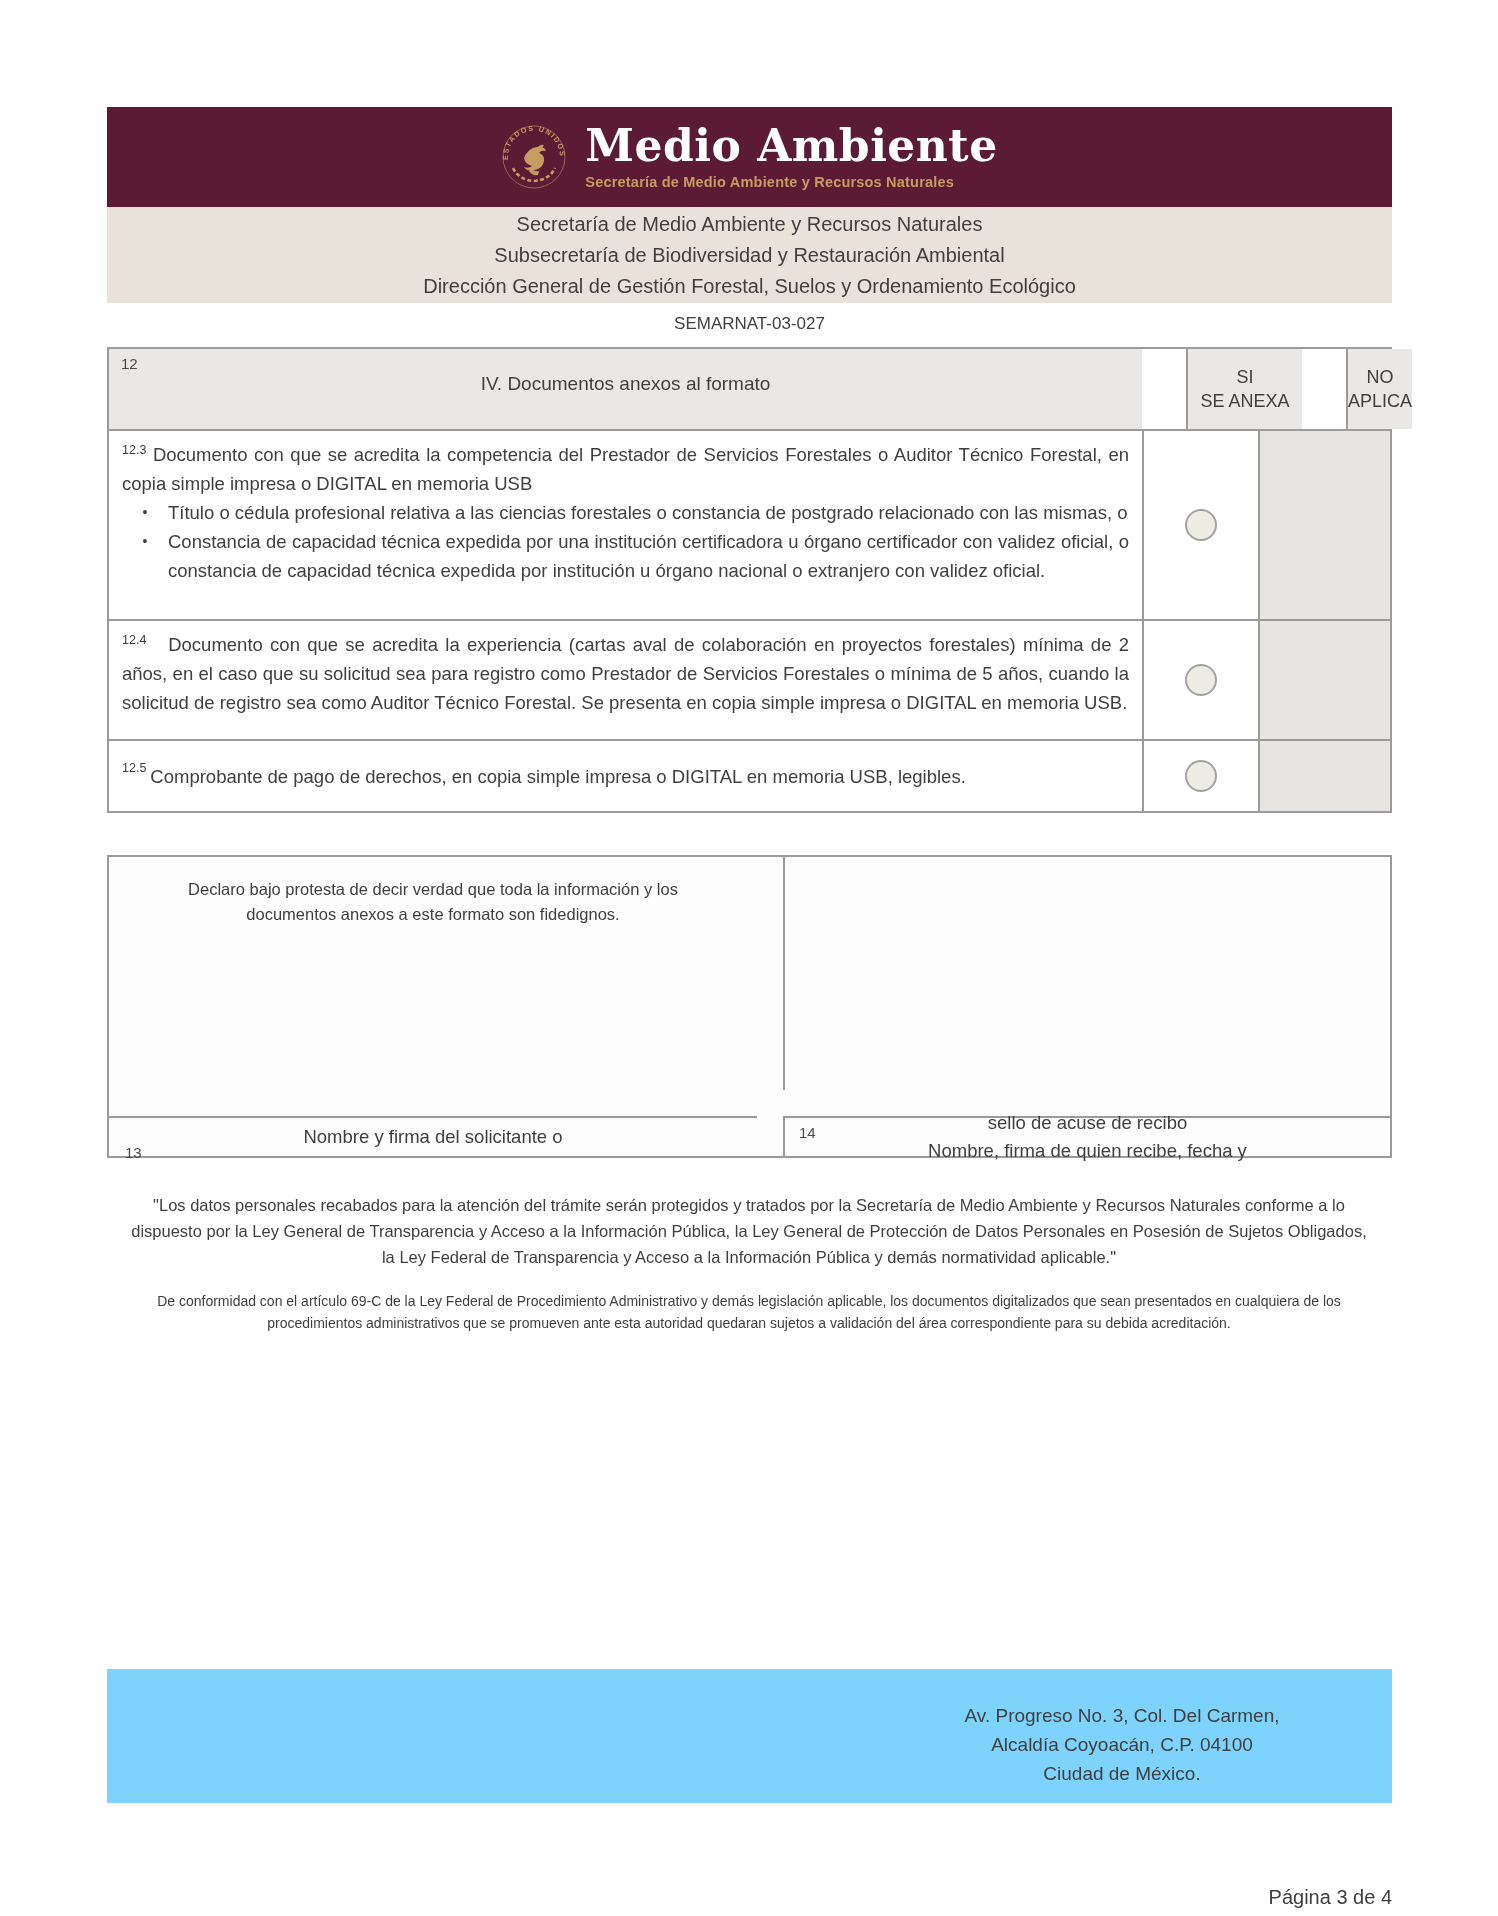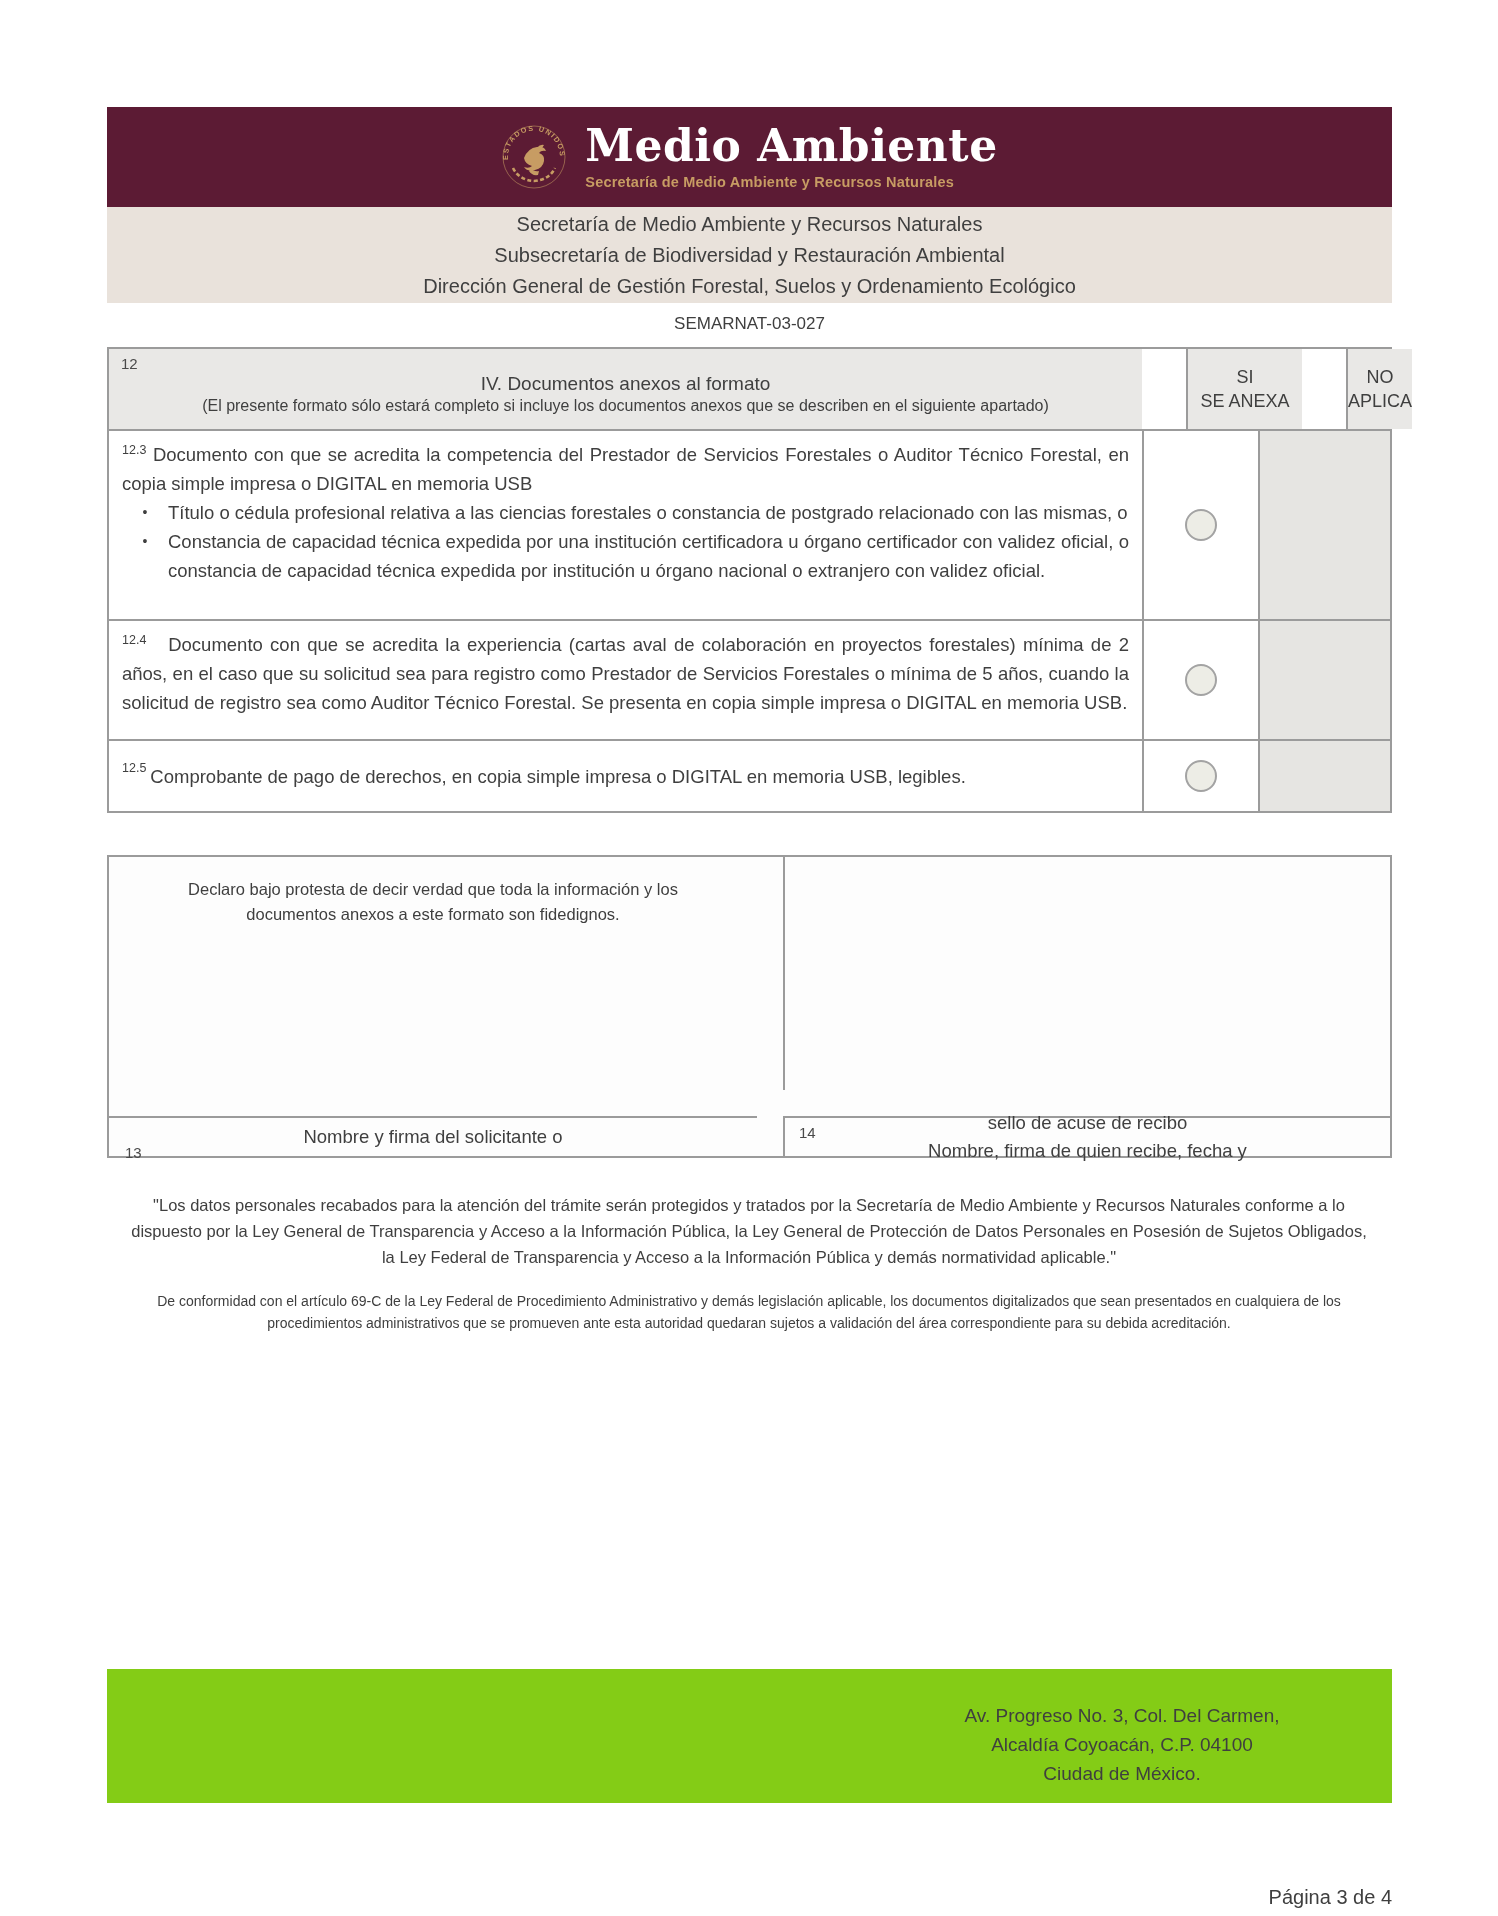--- a/index.html
+++ b/index.html
@@ -121,21 +121,21 @@
     text-align:center; font-size:16.5px; line-height:26px; color:#3f3f3f;
   }
   .digitization {
     position:absolute; left:118px; top:1291px; width:1262px;
     text-align:center; font-size:14px; line-height:21.5px; color:#3f3f3f;
   }
 
   
   .footer-band {
     position:absolute; left:107px; top:1669px; width:1285px; height:134px;
-    background:#84cc16;
+    background:#7dd3fc;
   }
   .footer-address {
     position:absolute; right:60px; top:32px; width:420px;
     text-align:center; font-size:19px; line-height:29px; color:#3f3f3f;
   }
   .page-indicator {
     position:absolute; right:106px; top:1886px;
     font-size:20px; color:#3f3f3f;
   }
 </style>
@@ -176,21 +176,20 @@
   </div>
 
   <div class="form-code">SEMARNAT-03-027</div>
 
   <div class="doc-table">
 
     <div class="doc-row head-row">
       <div class="cell head-main">
         <span class="corner-num">12</span>
         <div class="table-title">IV. Documentos anexos al formato</div>
-        <div class="table-subtitle">(El presente formato sólo estará completo si incluye los documentos anexos que se describen en el siguiente apartado)</div>
       </div>
       <div class="cell col-head">
         <span>SI</span>
         <span>SE ANEXA</span>
       </div>
       <div class="cell col-head">
         <span>NO APLICA</span>
       </div>
     </div>
 

